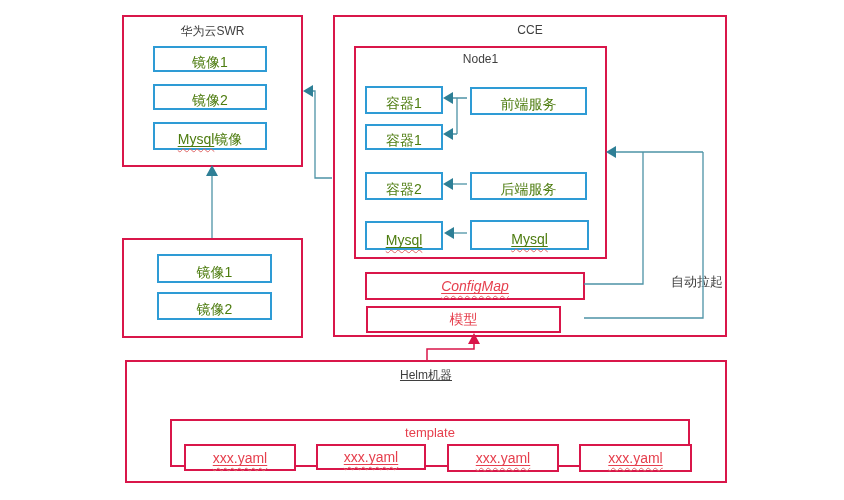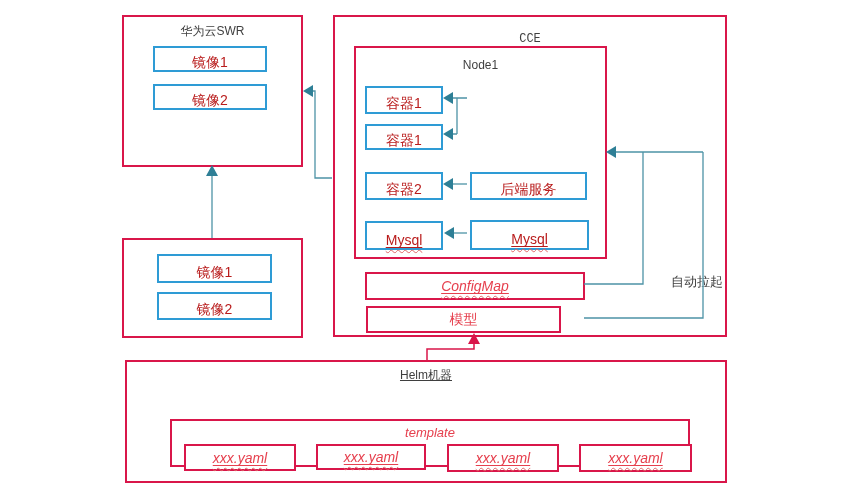--- a/index.html
+++ b/index.html
@@ -6,21 +6,21 @@
   .canvas {
     position:relative; width:844px; height:500px; background:#ffffff;
     font-family:"Liberation Sans","DejaVu Sans",sans-serif; overflow:hidden;
   }
   .box { position:absolute; box-sizing:border-box; background:#fff; }
   .red-box  { border:2px solid #d9164a; }
   .blue-box { border:2px solid #2e9bd5; }
   .title-dark { position:absolute; width:100%; text-align:center; color:#3f3f3f; font-size:12px; }
   .title-red  { position:absolute; width:100%; text-align:center; color:#e6404e; font-size:13px; }
   .lbl { display:flex; align-items:center; justify-content:center; }
-  .blue-text { color:#b91c1c; font-size:14px;margin-top:8px; }
+  .blue-text { color:#4d7c0f; font-size:14px;margin-top:8px; }
   .red-text  { color:#e6404e; font-size:14px; }
   .u-wavy {
     text-decoration: underline wavy #e06666;
     text-decoration-thickness:1px; text-underline-offset:4px;
     text-decoration-skip-ink:none;
   }
   .u-solid {
     text-decoration: underline solid currentColor;
     text-decoration-thickness:1px; text-underline-offset:2px;
     text-decoration-skip-ink:none;
@@ -34,47 +34,53 @@
 <div class="canvas">
 
   <div class="box red-box" style="left:122px;top:15px;width:181px;height:152px;">
     <div class="title-dark" style="top:6px;">华为云SWR</div>
     <div class="box blue-box lbl" style="left:29px;top:29px;width:114px;height:26px;">
       <span class="blue-text">镜像1</span>
     </div>
     <div class="box blue-box lbl" style="left:29px;top:67px;width:114px;height:26px;">
       <span class="blue-text">镜像2</span>
     </div>
+    <div class="box blue-box lbl" style="left:29px;top:105px;width:114px;height:28px;">
+      <span class="blue-text"><span class="u-wavy"><span class="u-solid">Mysql</span></span><span>镜像</span></span>
+    </div>
   </div>
 
   <div class="box red-box" style="left:122px;top:238px;width:181px;height:100px;">
     <div class="box blue-box lbl" style="left:33px;top:14px;width:115px;height:29px;">
       <span class="blue-text">镜像1</span>
     </div>
     <div class="box blue-box lbl" style="left:33px;top:52px;width:115px;height:28px;">
       <span class="blue-text">镜像2</span>
     </div>
   </div>
 
   <div class="box red-box" style="left:333px;top:15px;width:394px;height:322px;">
-    <div class="title-dark" style="top:15px;font-family:Liberation Mono, monospace;">CCE</div>
+    <div class="title-dark" style="top:6px;">CCE</div>
 
     <div class="box red-box" style="left:19px;top:29px;width:253px;height:213px;">
-      <div class="title-dark" style="top:10px;">Node1</div>
+      <div class="title-dark" style="top:4px;">Node1</div>
       <div class="box blue-box lbl" style="left:9px;top:38px;width:78px;height:28px;">
         <span class="blue-text">容器1</span>
       </div>
       <div class="box blue-box lbl" style="left:9px;top:76px;width:78px;height:26px;">
         <span class="blue-text">容器1</span>
       </div>
       <div class="box blue-box lbl" style="left:9px;top:124px;width:78px;height:28px;">
         <span class="blue-text">容器2</span>
       </div>
       <div class="box blue-box lbl" style="left:9px;top:173px;width:78px;height:29px;">
         <span class="blue-text"><span class="u-wavy"><span class="u-solid">Mysql</span></span></span>
+      </div>
+      <div class="box blue-box lbl" style="left:114px;top:39px;width:117px;height:28px;">
+        <span class="blue-text">前端服务</span>
       </div>
       <div class="box blue-box lbl" style="left:114px;top:124px;width:117px;height:28px;">
         <span class="blue-text">后端服务</span>
       </div>
       <div class="box blue-box lbl" style="left:114px;top:172px;width:119px;height:30px;">
         <span class="blue-text"><span class="u-wavy"><span class="u-solid">Mysql</span></span></span>
       </div>
     </div>
 
     <div class="box red-box lbl" style="left:30px;top:255px;width:220px;height:28px;font-style:italic;">
@@ -83,21 +89,21 @@
 
     <div class="box red-box lbl" style="left:31px;top:289px;width:195px;height:27px;">
       <span class="red-text">模型</span>
     </div>
 
     <div class="free-label" style="right:2px;top:256px;">自动拉起</div>
   </div>
 
   <div class="box red-box" style="left:125px;top:360px;width:602px;height:123px;">
     <div class="title-dark" style="top:5px;text-decoration:underline;">Helm机器</div>
-    <div class="box red-box" style="left:43px;top:57px;width:520px;height:48px;font-style:italic;">
+    <div class="box red-box" style="left:43px;top:57px;width:520px;height:48px;">
       <div class="title-red" style="top:4px;">template</div>
       <div class="box red-box lbl" style="left:12px;top:23px;width:112px;height:27px;">
         <span class="red-text"><span class="u-wavy"><span class="u-solid">xxx.yaml</span></span></span>
       </div>
       <div class="box red-box lbl" style="left:144px;top:23px;width:110px;height:26px;">
         <span class="red-text"><span class="u-wavy"><span class="u-solid">xxx.yaml</span></span></span>
       </div>
       <div class="box red-box lbl" style="left:275px;top:23px;width:112px;height:28px;">
         <span class="red-text"><span class="u-wavy"><span class="u-solid">xxx.yaml</span></span></span>
       </div>

